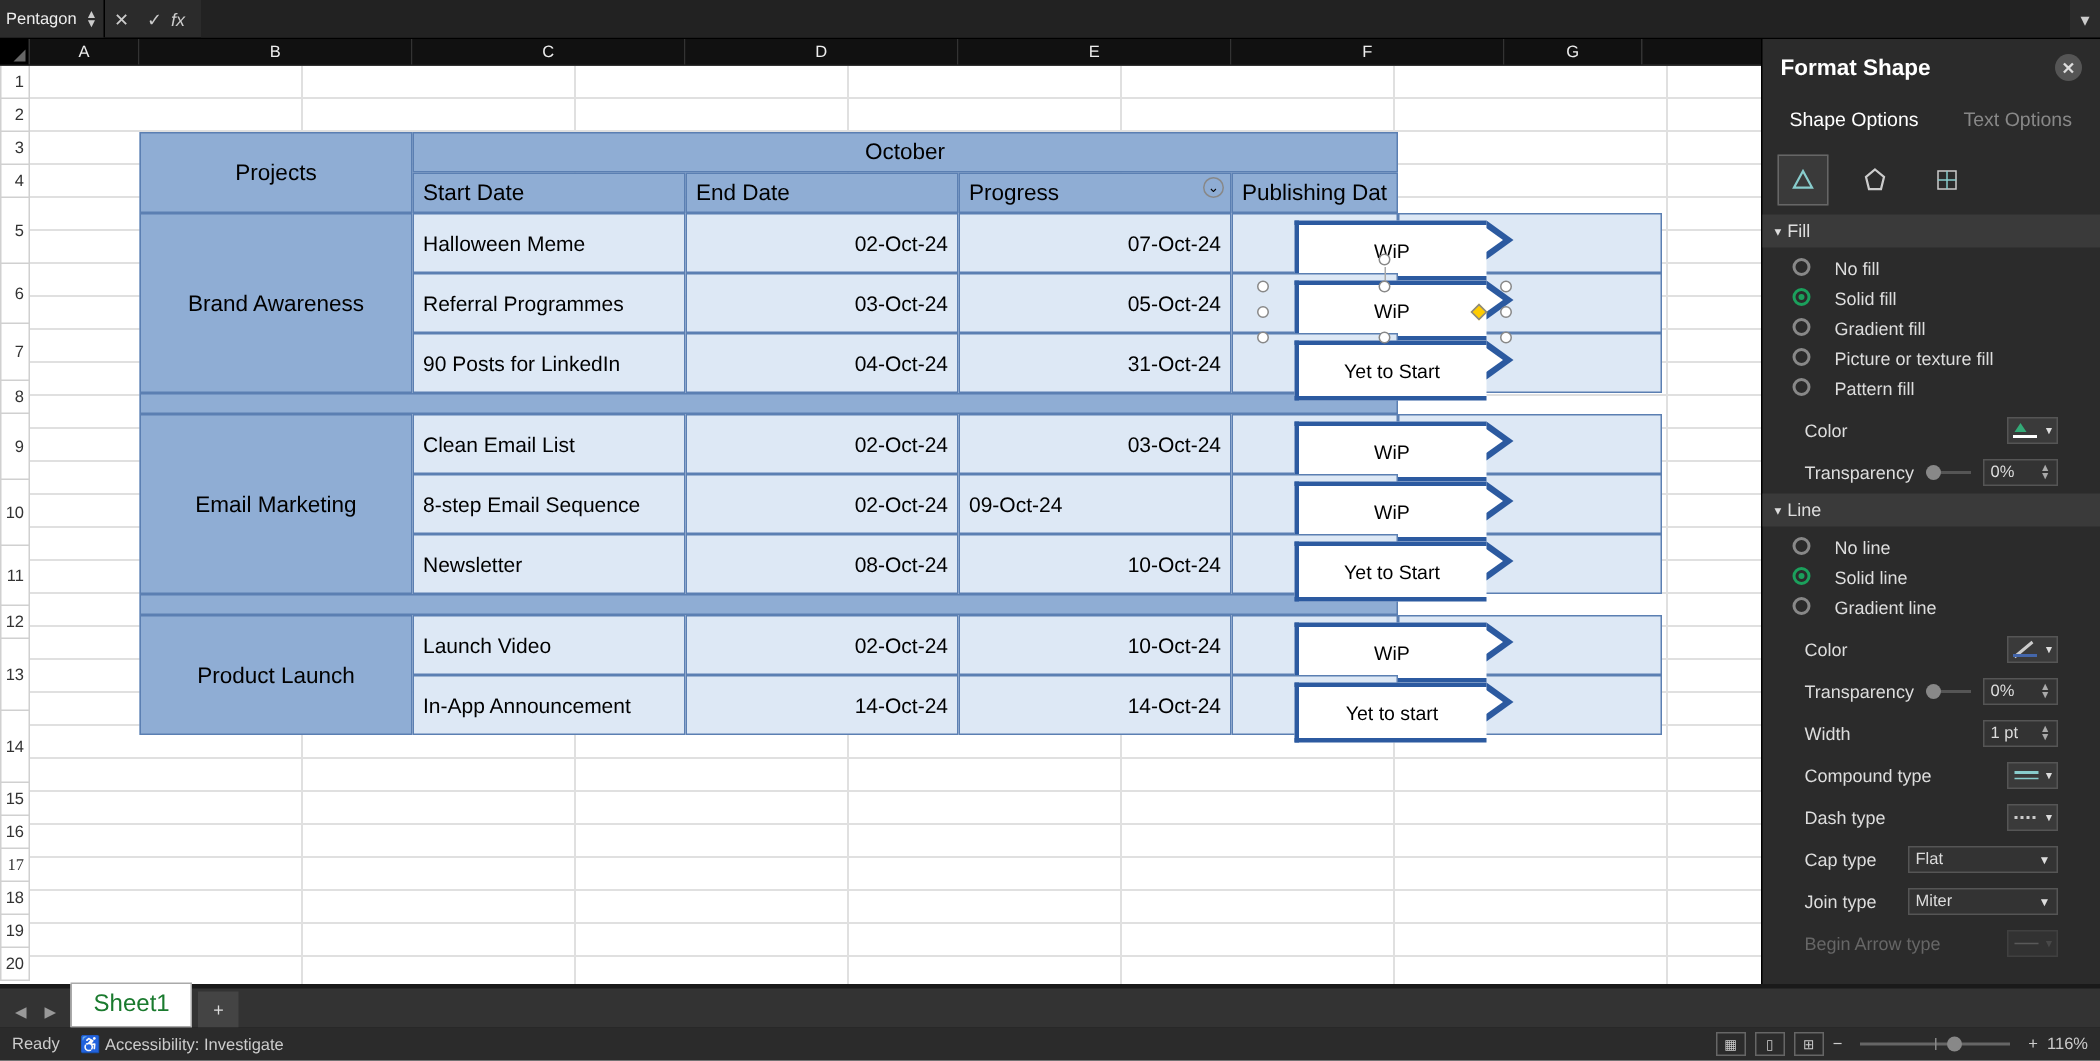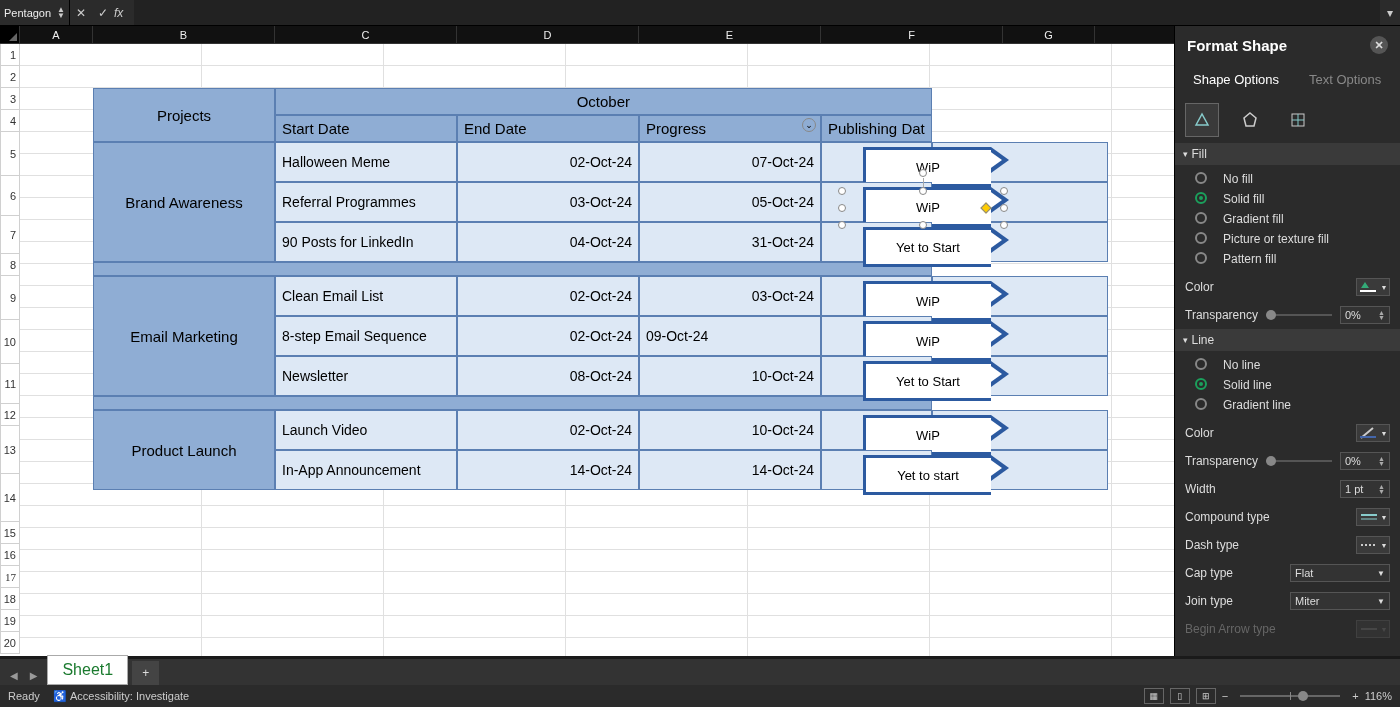--- a/index.html
+++ b/index.html
@@ -61,21 +61,21 @@
 .icons-row{display:flex;gap:14px;padding:6px 10px;}
 .icon-box{width:34px;height:34px;border:1px solid transparent;display:flex;align-items:center;justify-content:center;}
 .icon-box.active{border:1px solid #666;background:#3a3a3a;}
 .section-h{background:#3a3a3a;padding:4px 8px;display:flex;align-items:center;gap:4px;font-size:12px;}
 .chev{font-size:9px;}
 .opts{padding:4px 8px;}
 .radio{display:flex;align-items:flex-start;gap:16px;padding:3px 12px;}
 .radio .dot{width:12px;height:12px;border-radius:50%;border:2px solid #888;}
 .radio.on .dot{border-color:#1ba05c;position:relative;}
 .radio.on .dot::after{content:'';position:absolute;inset:2px;background:#1ba05c;border-radius:50%;}
-.prop{display:flex;align-items:center;justify-content:space-between;padding:5px 10px;}
+.prop{display:flex;align-items:center;justify-content:space-between;padding:5px 28px;}
 .swatch{width:34px;height:18px;background:#3a3a3a;border:1px solid #555;display:flex;align-items:center;justify-content:center;}
 .slider{flex:1;margin:0 8px;height:2px;background:#555;position:relative;}
 .slider .knob{position:absolute;left:0;top:-4px;width:10px;height:10px;background:#888;border-radius:50%;}
 .num-in{width:50px;background:#333;border:1px solid #555;padding:2px 4px;font-size:11px;color:#ddd;display:flex;justify-content:space-between;align-items:center;}
 .sel{width:100px;background:#333;border:1px solid #555;padding:2px 4px;font-size:11px;color:#ddd;display:flex;justify-content:space-between;align-items:center;}
 .spn-ar{font-size:7px;line-height:5px;color:#aaa;display:flex;flex-direction:column;}
 .dim{color:#666;}
 
 
 .sheet-tabs{position:absolute;left:0;right:0;bottom:22px;height:26px;background:#333;display:flex;align-items:flex-end;}

